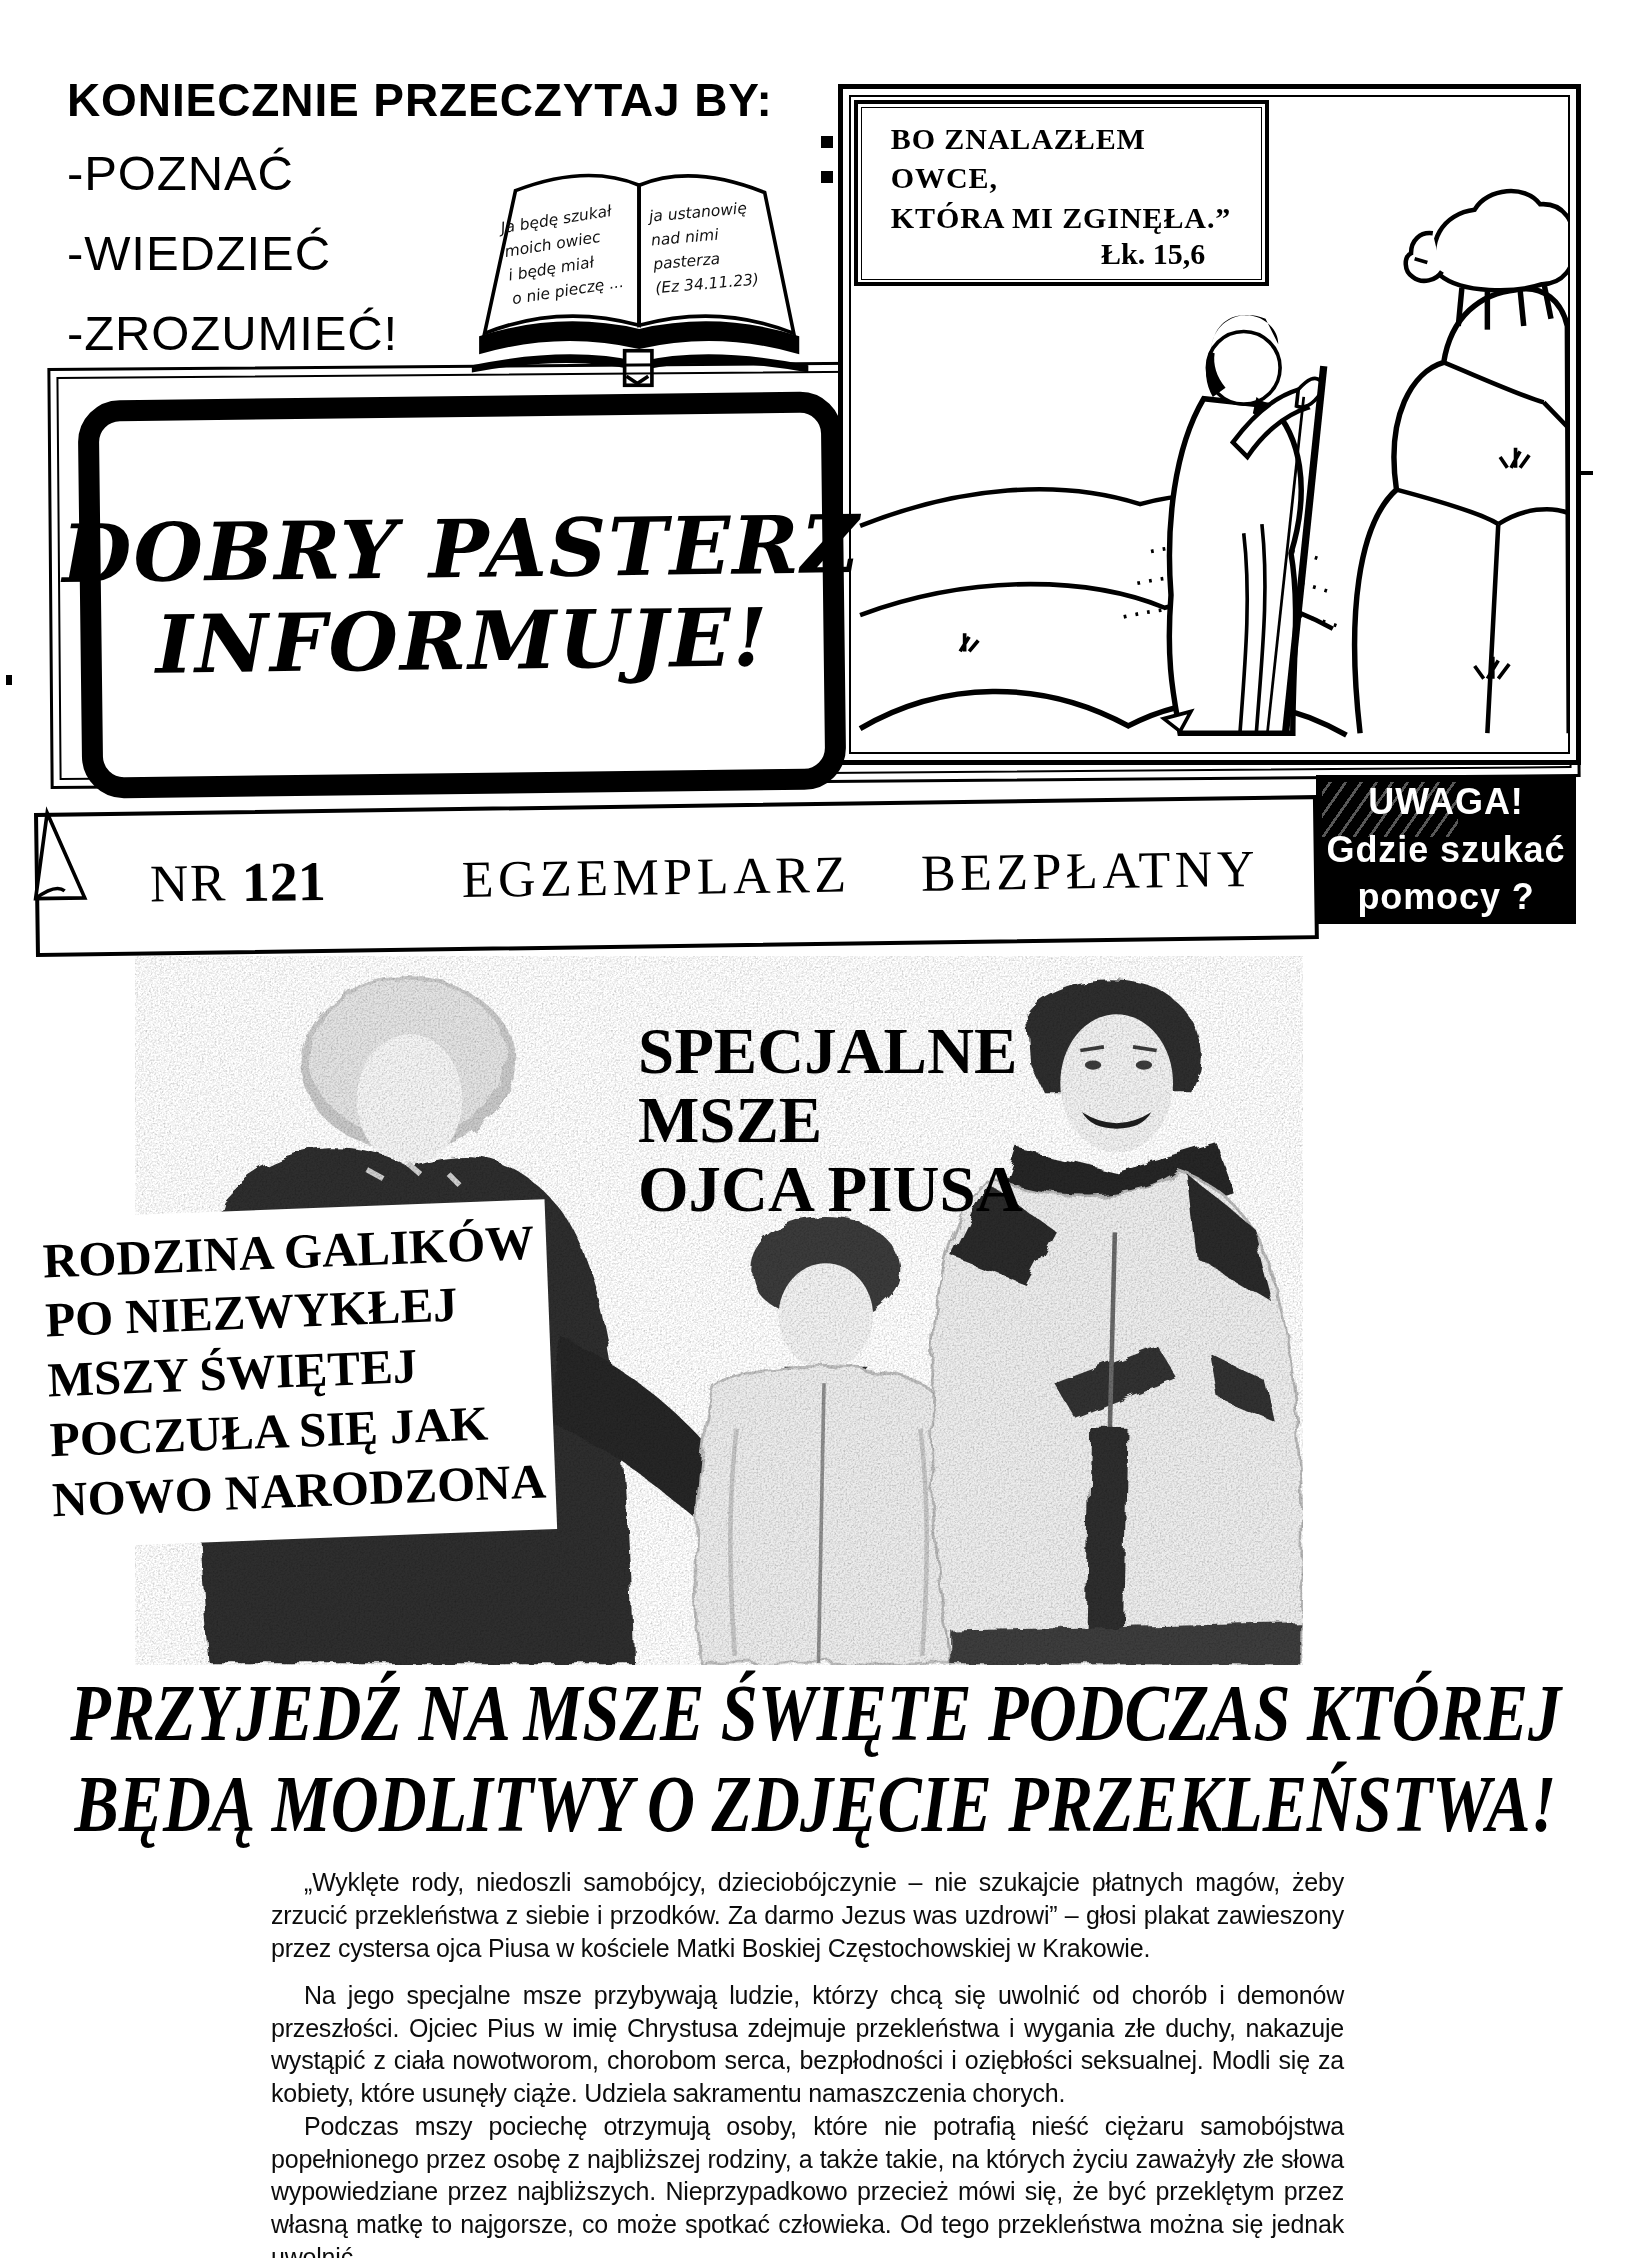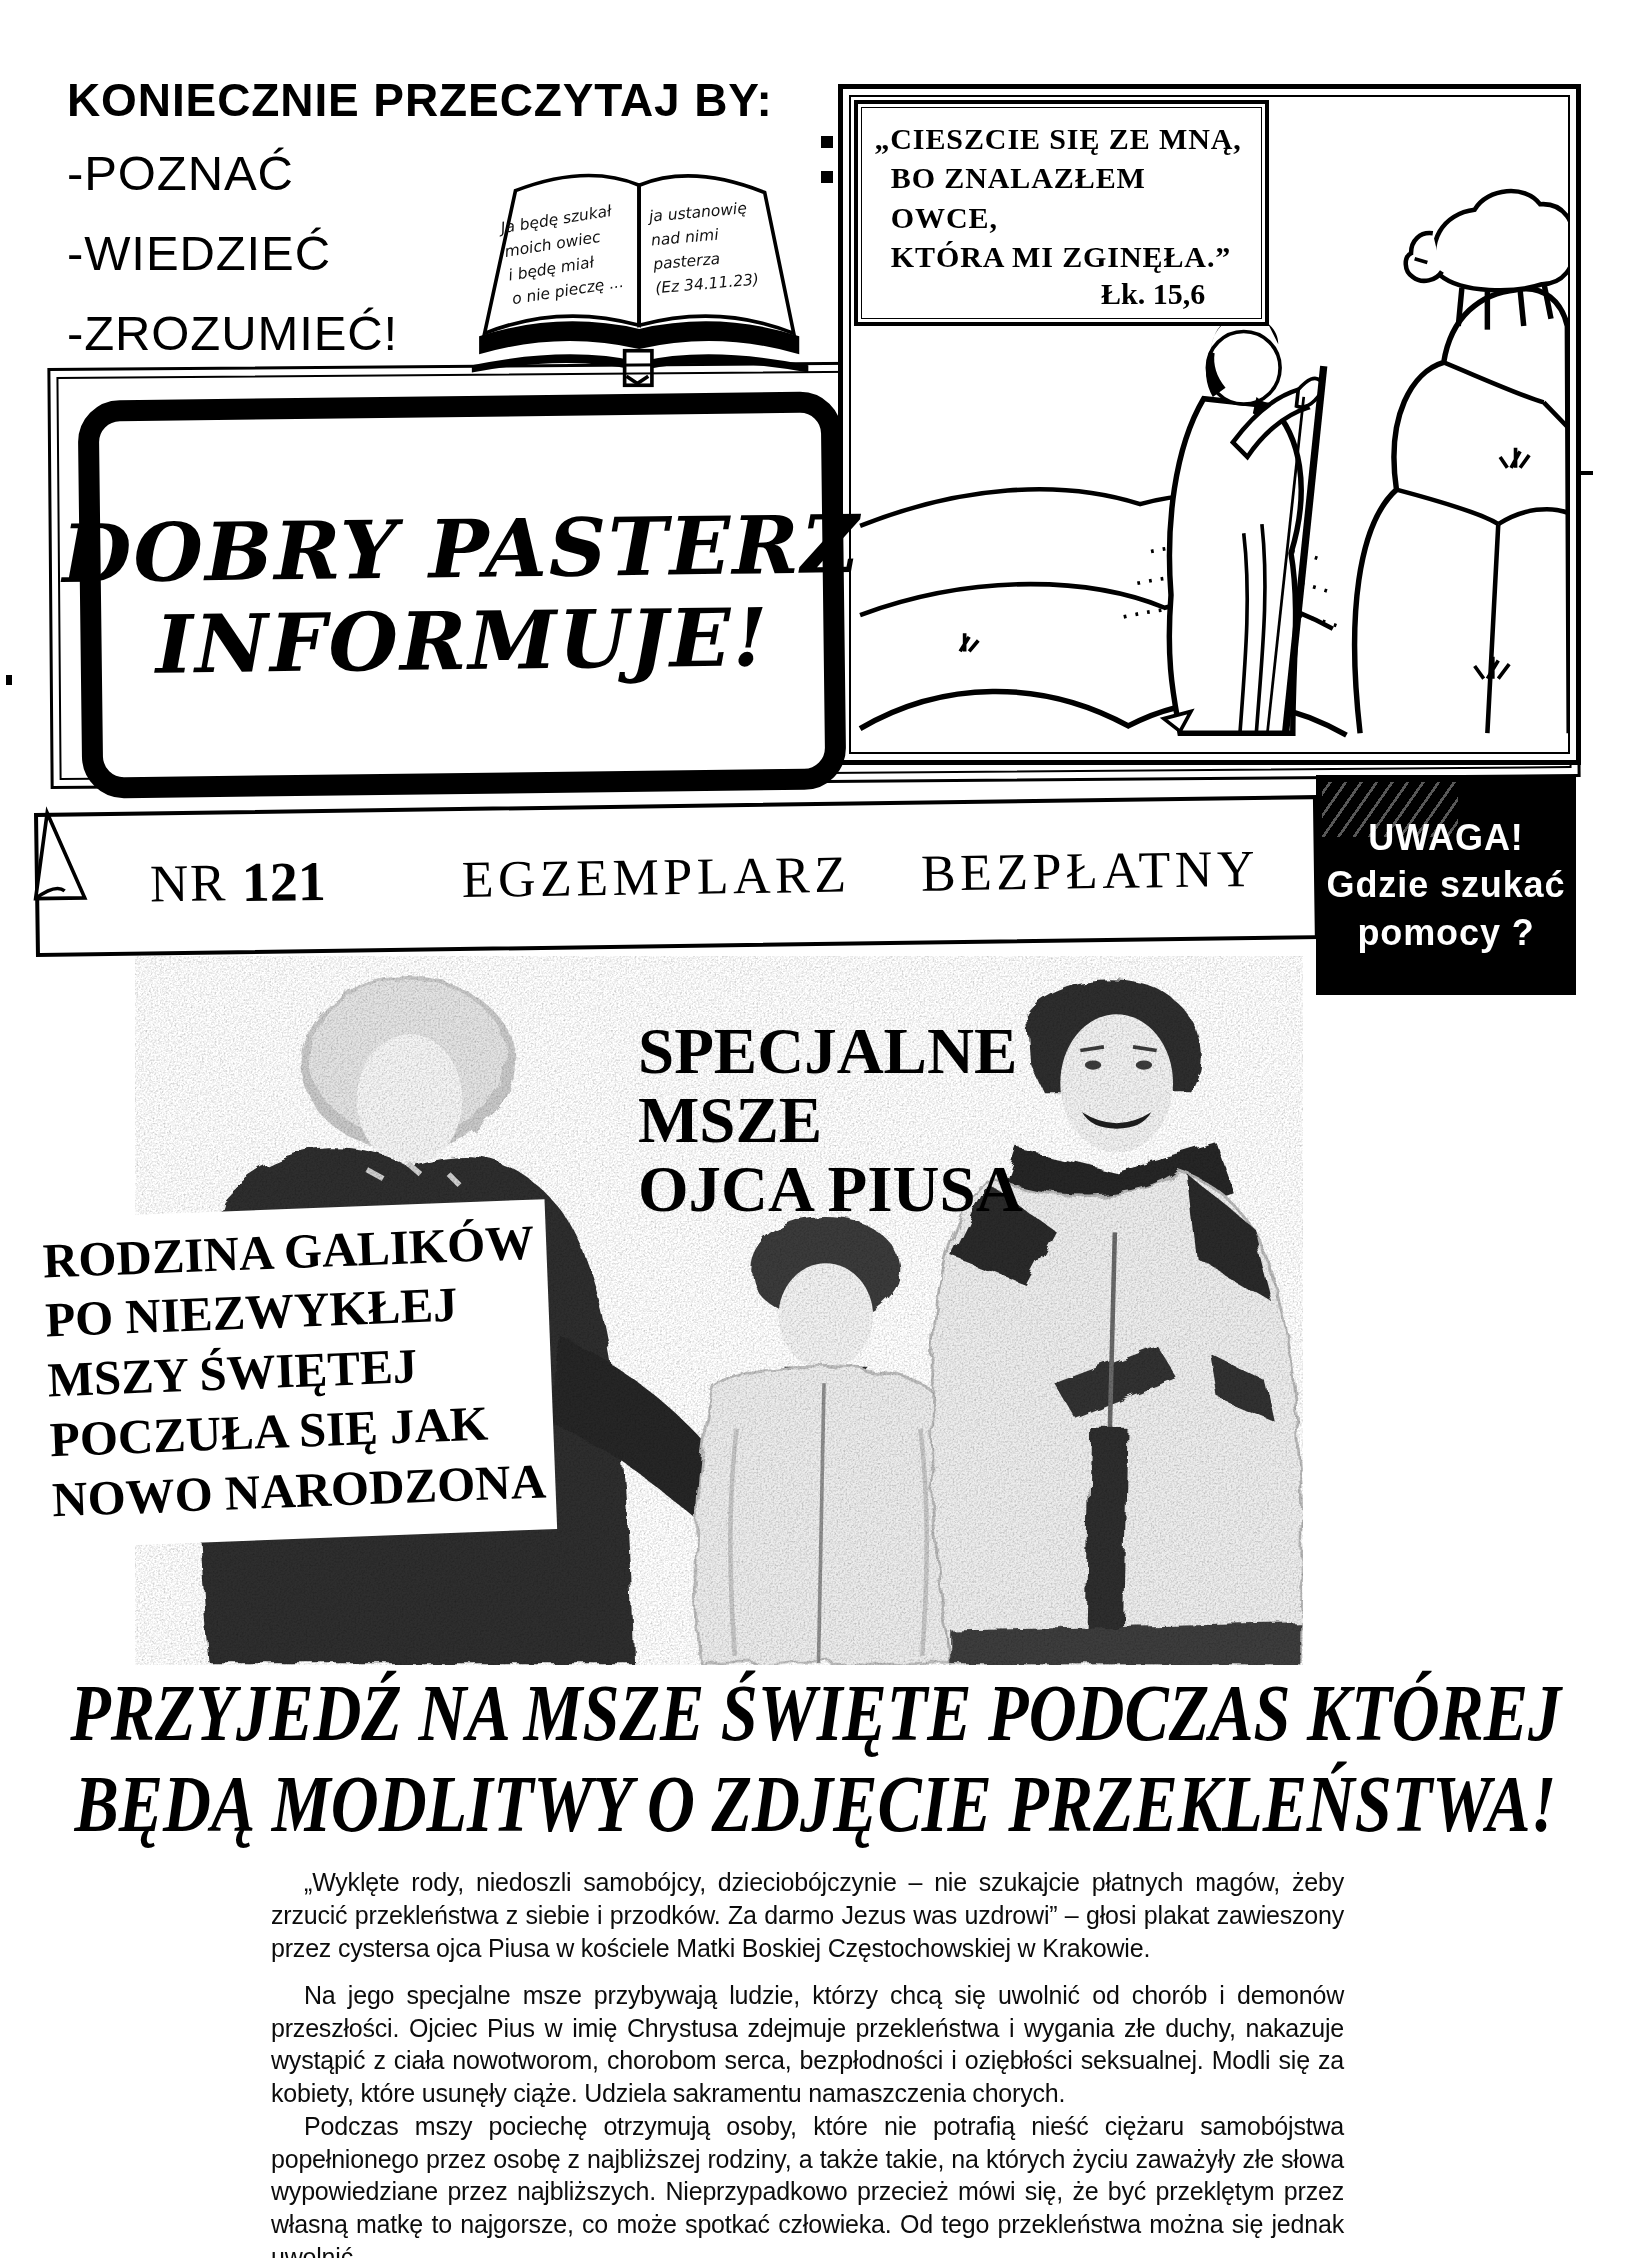--- a/index.html
+++ b/index.html
@@ -39,21 +39,21 @@
   #issue-bar{left:35px;top:813px;width:1275px;height:136px;border:4.5px solid #000;background:#fff;
              transform:rotate(-0.8deg);transform-origin:left center;z-index:2;
              display:flex;align-items:center;}
   #issue-bar .nr{font-family:"Liberation Serif",serif;font-size:53px;margin-left:111px;letter-spacing:1.8px;}
   #issue-bar .num{font-family:"Liberation Serif",serif;font-weight:bold;font-size:56px;margin-left:14.5px;}
   #issue-bar .free{font-family:"Liberation Serif",serif;font-size:52px;letter-spacing:4.5px;word-spacing:53px;
                    margin-left:136px;white-space:nowrap;}
   #fold{position:absolute;left:-11px;top:-12.7px;}
 
   
-  #uwaga{left:1316px;top:775px;width:260px;height:220px;background:#000;color:#fff;z-index:2;
+  #uwaga{left:1316px;top:775px;width:260px;height:149px;background:#000;color:#fff;z-index:2;
          display:flex;flex-direction:column;justify-content:center;align-items:center;gap:5.5px;}
   .uwaga-line{font-weight:bold;font-size:36px;letter-spacing:0.9px;position:relative;z-index:2;white-space:nowrap;}
   #uwaga-smudge{position:absolute;left:5.5px;top:7.3px;width:136px;height:55px;z-index:1;opacity:.8;
     background:repeating-linear-gradient(125deg,transparent 0 5.5px,#6e6e6e 5.5px 8.2px,transparent 8.2px 12.7px);}
 
   
   #photo{left:135px;top:956px;width:1168px;height:709px;z-index:2;}
   #photo-headline{left:638px;top:1017px;width:436px;text-align:left;z-index:4;}
   .ph-line{font-family:"Liberation Serif",serif;font-weight:bold;font-size:65px;line-height:1.06;white-space:nowrap;}
   #caption-box{left:33px;top:1209px;width:498px;background:#fff;padding:12.7px 5.5px 18px 14.5px;
@@ -145,21 +145,20 @@
           <path d="M492,322 q16,-18 24,-10 q8,8 -6,22 q-10,10 -20,6 z" fill="#fff" stroke="#000" stroke-width="4"></path>
           <line x1="520" y1="296" x2="478" y2="700" stroke="#000" stroke-width="8"></line>
           <line x1="498" y1="330" x2="458" y2="700" stroke="#000" stroke-width="3"></line>
           <path d="M362,698 l-18,-14 30,-8 z" fill="#fff" stroke="#000" stroke-width="4"></path>
         </g>
       </svg>
     </div>
 
     <div id="quote-box">
       <div id="quote-inner">
-        <div class="quote-line">„CIESZCIE SIĘ ZE MNĄ,</div>
         <div class="quote-line" style="padding-left:16.4px;">BO ZNALAZŁEM OWCE,</div>
         <div class="quote-line" style="padding-left:16.4px;">KTÓRA MI ZGINĘŁA.”</div>
         <div class="quote-ref">Łk. 15,6</div>
       </div>
     </div>
   </div>
 
   <div class="abs" id="masthead-frame">
     <div class="inner"></div>
   </div>

